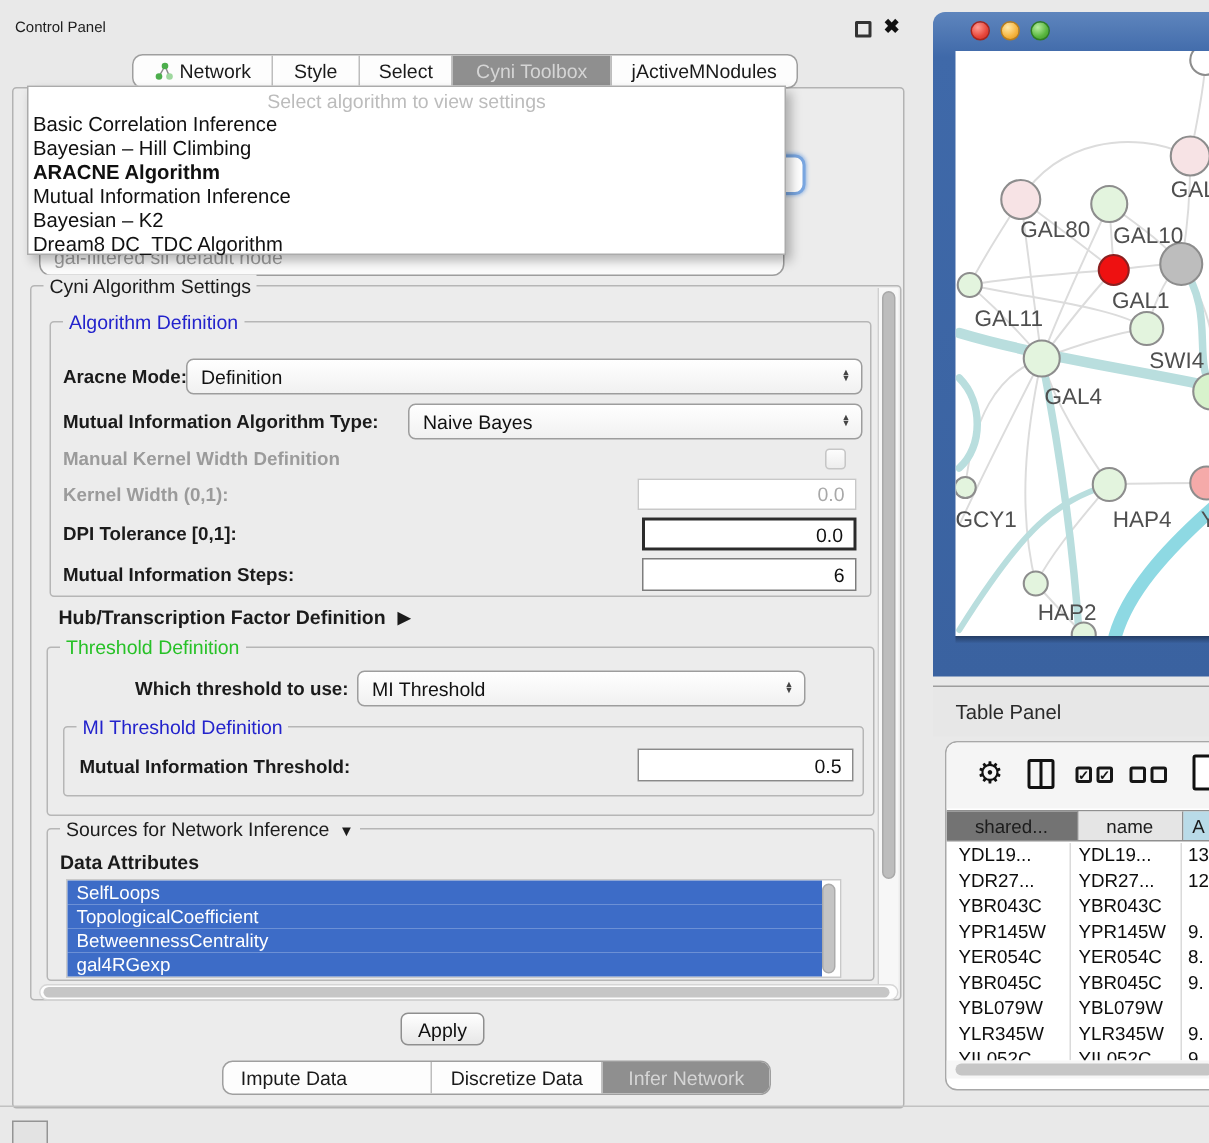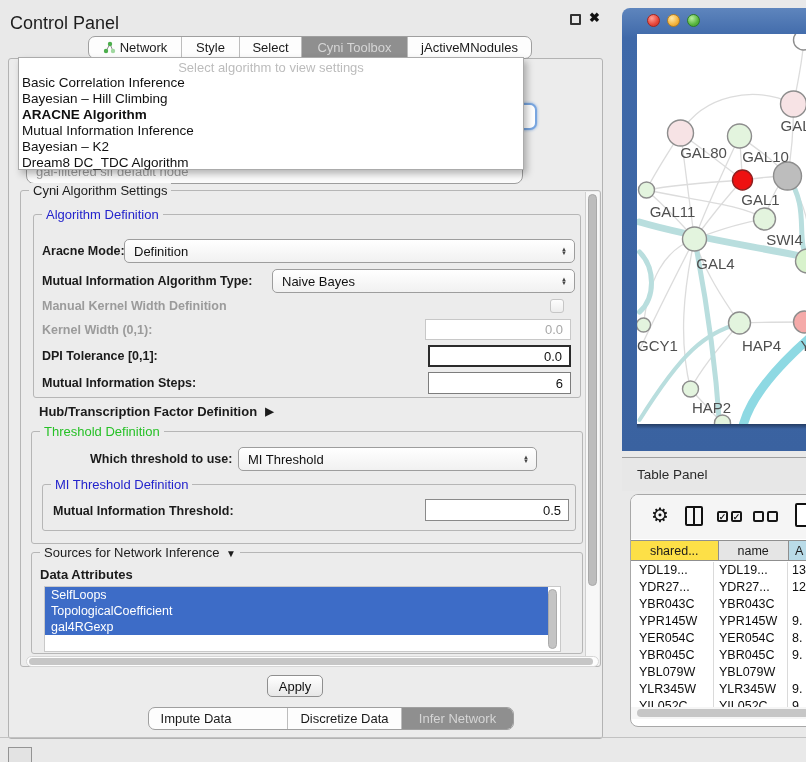--- a/index.html
+++ b/index.html
@@ -30,21 +30,21 @@
   .ckbx { width:11px; height:11px; border:2px solid #161616; border-radius:2px; display:inline-flex;
           align-items:center; justify-content:center; font-size:9px; font-weight:bold; color:#161616; }
   svg text { font-family:"Liberation Sans", sans-serif; }
 </style>
 </head>
 <body>
 
 <div class="abs" style="left:2px;top:8px;width:608px;height:729px;">
 
   <div class="abs" style="left:0;top:0;width:608px;height:28px;">
-    <div class="abs" style="left:8px;top:5px;font-size:18px;color:#1d1d1d;">Control Panel</div>
+    <div class="abs" style="left:8px;top:5px;font-size:10px;color:#1d1d1d;">Control Panel</div>
     <div class="abs" style="left:568px;top:6px;width:11px;height:11px;border:2px solid #333;border-radius:1px;"></div>
     <div class="abs" style="left:587px;top:2px;font-size:13px;font-weight:bold;color:#111;">✖</div>
   </div>
 
   <div class="abs" style="left:6px;top:50px;width:595px;height:681px;border:1px solid #b3b3b3;border-radius:3px;background:#ececec;"></div>
 
   <div class="abs tabseg" style="left:86px;top:28px;">
     <div class="seg" style="width:92px;">
       <svg width="13" height="13" viewBox="0 0 13 13" style="margin-right:4px;">
         <line x1="3" y1="10" x2="7" y2="3" stroke="#8a8a8a" stroke-width="1"></line>
@@ -155,20 +155,21 @@
       <span class="grp-title" style="color:#1c1c1c;">
         <span>Sources for Network Inference</span>
         <span style="font-size:10px;">&nbsp;▼</span>
       </span>
       <div class="abs lbl" style="left:8px;top:13px;height:16px;font-size:13px;">Data Attributes</div>
 
       <div class="abs" style="left:12px;top:33px;width:517px;height:66px;background:#fff;border:1px solid #c9c9c9;">
         <div style="width:503px;">
           <div class="sel-row" style="background:#3d6cc7;">SelfLoops</div>
           <div class="sel-row" style="background:#3d6cc7;">TopologicalCoefficient</div>
+          <div class="sel-row" style="background:#3d6cc7;">BetweennessCentrality</div>
           <div class="sel-row" style="background:#3d6cc7;">gal4RGexp</div>
         </div>
         <div style="position:absolute;right:3px;top:2px;width:9px;height:60px;background:#c4c4c4;border:1px solid #ababab;border-radius:5px;"></div>
       </div>
     </div>
 
     <div class="abs" style="left:5px;top:465px;width:573px;height:11px;background:#fdfdfd;border:1px solid #d6d6d6;border-radius:6px;">
       <div style="position:absolute;left:2px;top:1px;width:564px;height:7px;background:#c6c6c6;border-radius:4px;"></div>
     </div>
   </div>
@@ -285,21 +286,21 @@
         <span class="ckbx">✓</span>
     </div>
     <div class="abs" style="left:122px;top:16px;display:flex;gap:3px;">
       <span class="ckbx"></span>
         <span class="ckbx"></span>
     </div>
     <div class="abs" style="left:164px;top:8px;width:16px;height:24px;border:2px solid #111;border-radius:2px;background:#fff;"></div>
   </div>
 
   <div class="abs" style="left:0;top:45px;width:200px;height:21px;border-top:1px solid #8f8f8f;border-bottom:1px solid #8f8f8f;display:flex;">
-    <div class="cell-hdr" style="width:92px;background:#fde047;">shared...</div>
+    <div class="cell-hdr" style="width:92px;background:#737373;">shared...</div>
     <div class="cell-hdr" style="width:74px;background:#e5e5e5;">name</div>
     <div class="cell-hdr" style="width:44px;background:#b9dbe8;border-right:none;justify-content:flex-start;padding-left:6px;">A</div>
   </div>
 
   <div class="abs" style="left:0;top:67px;width:200px;height:145px;overflow:hidden;">
     <div class="abs" style="left:82px;top:0;width:1px;height:145px;background:#dadada;"></div>
     <div class="abs" style="left:156px;top:0;width:1px;height:145px;background:#dadada;"></div>
 
     <div class="abs" style="left:0;top:1px;width:200px;height:17px;">
       <span class="trow-cell abs" style="left:8px;">YDL19...</span>

